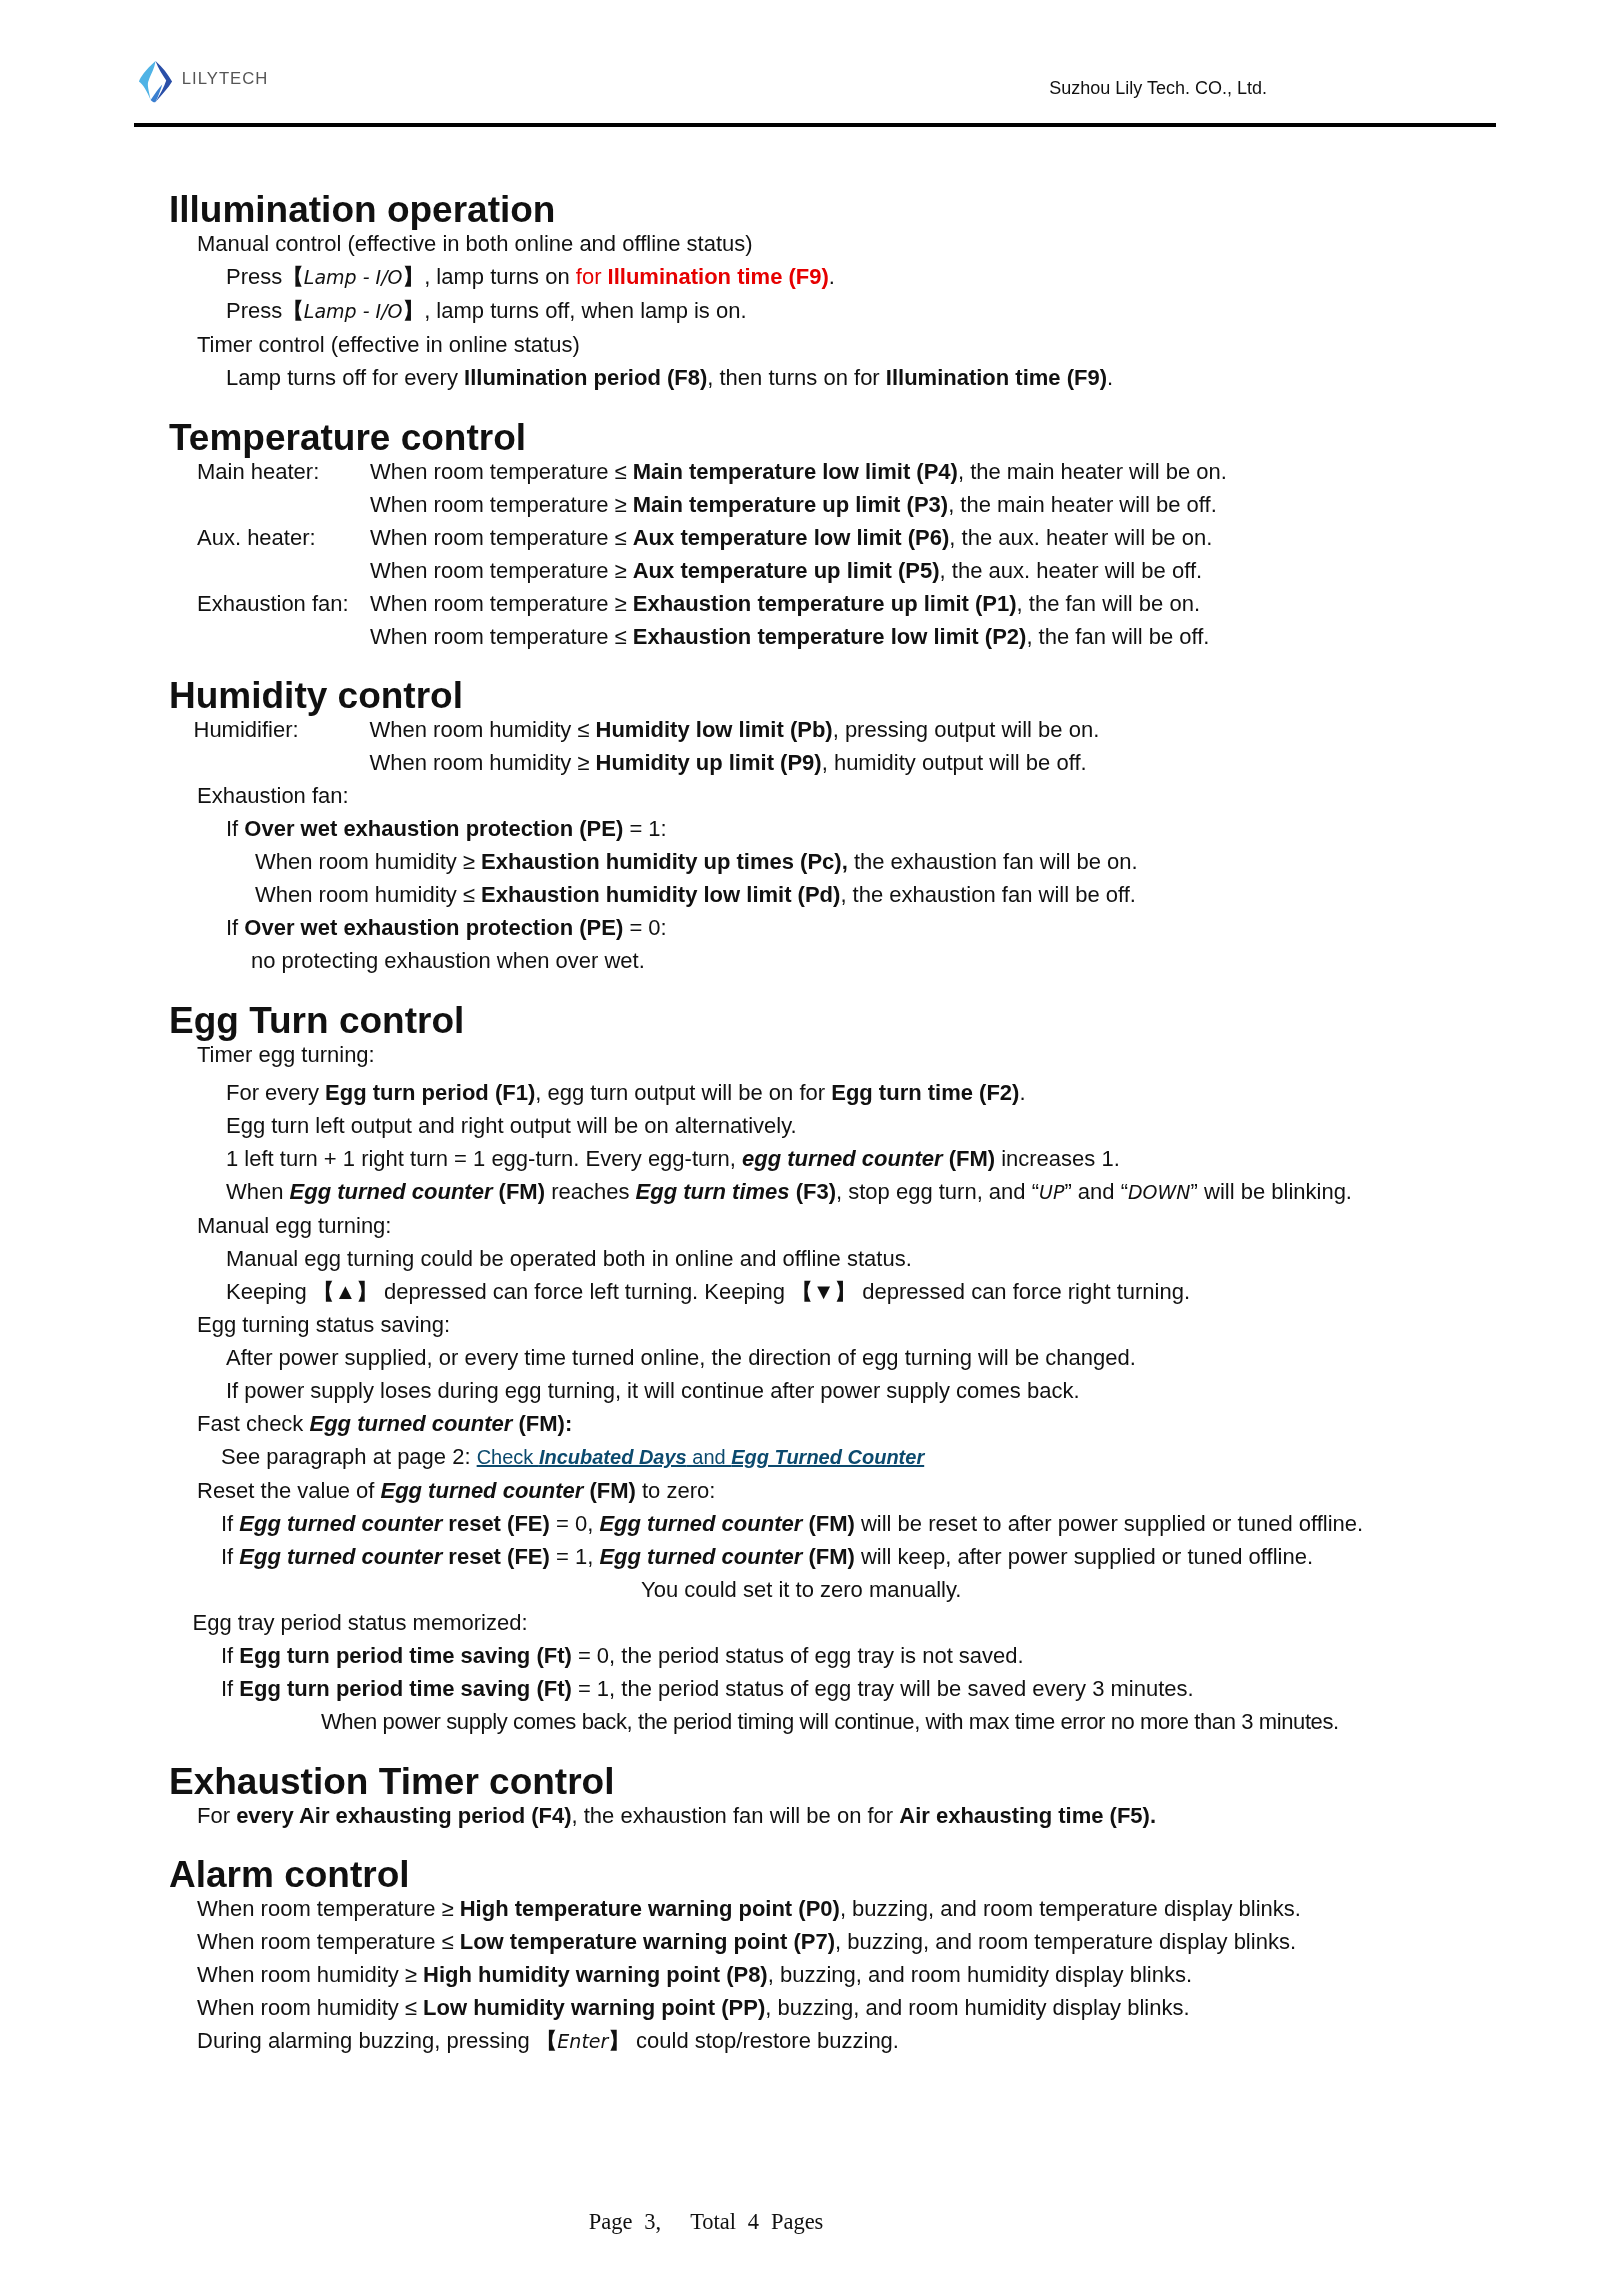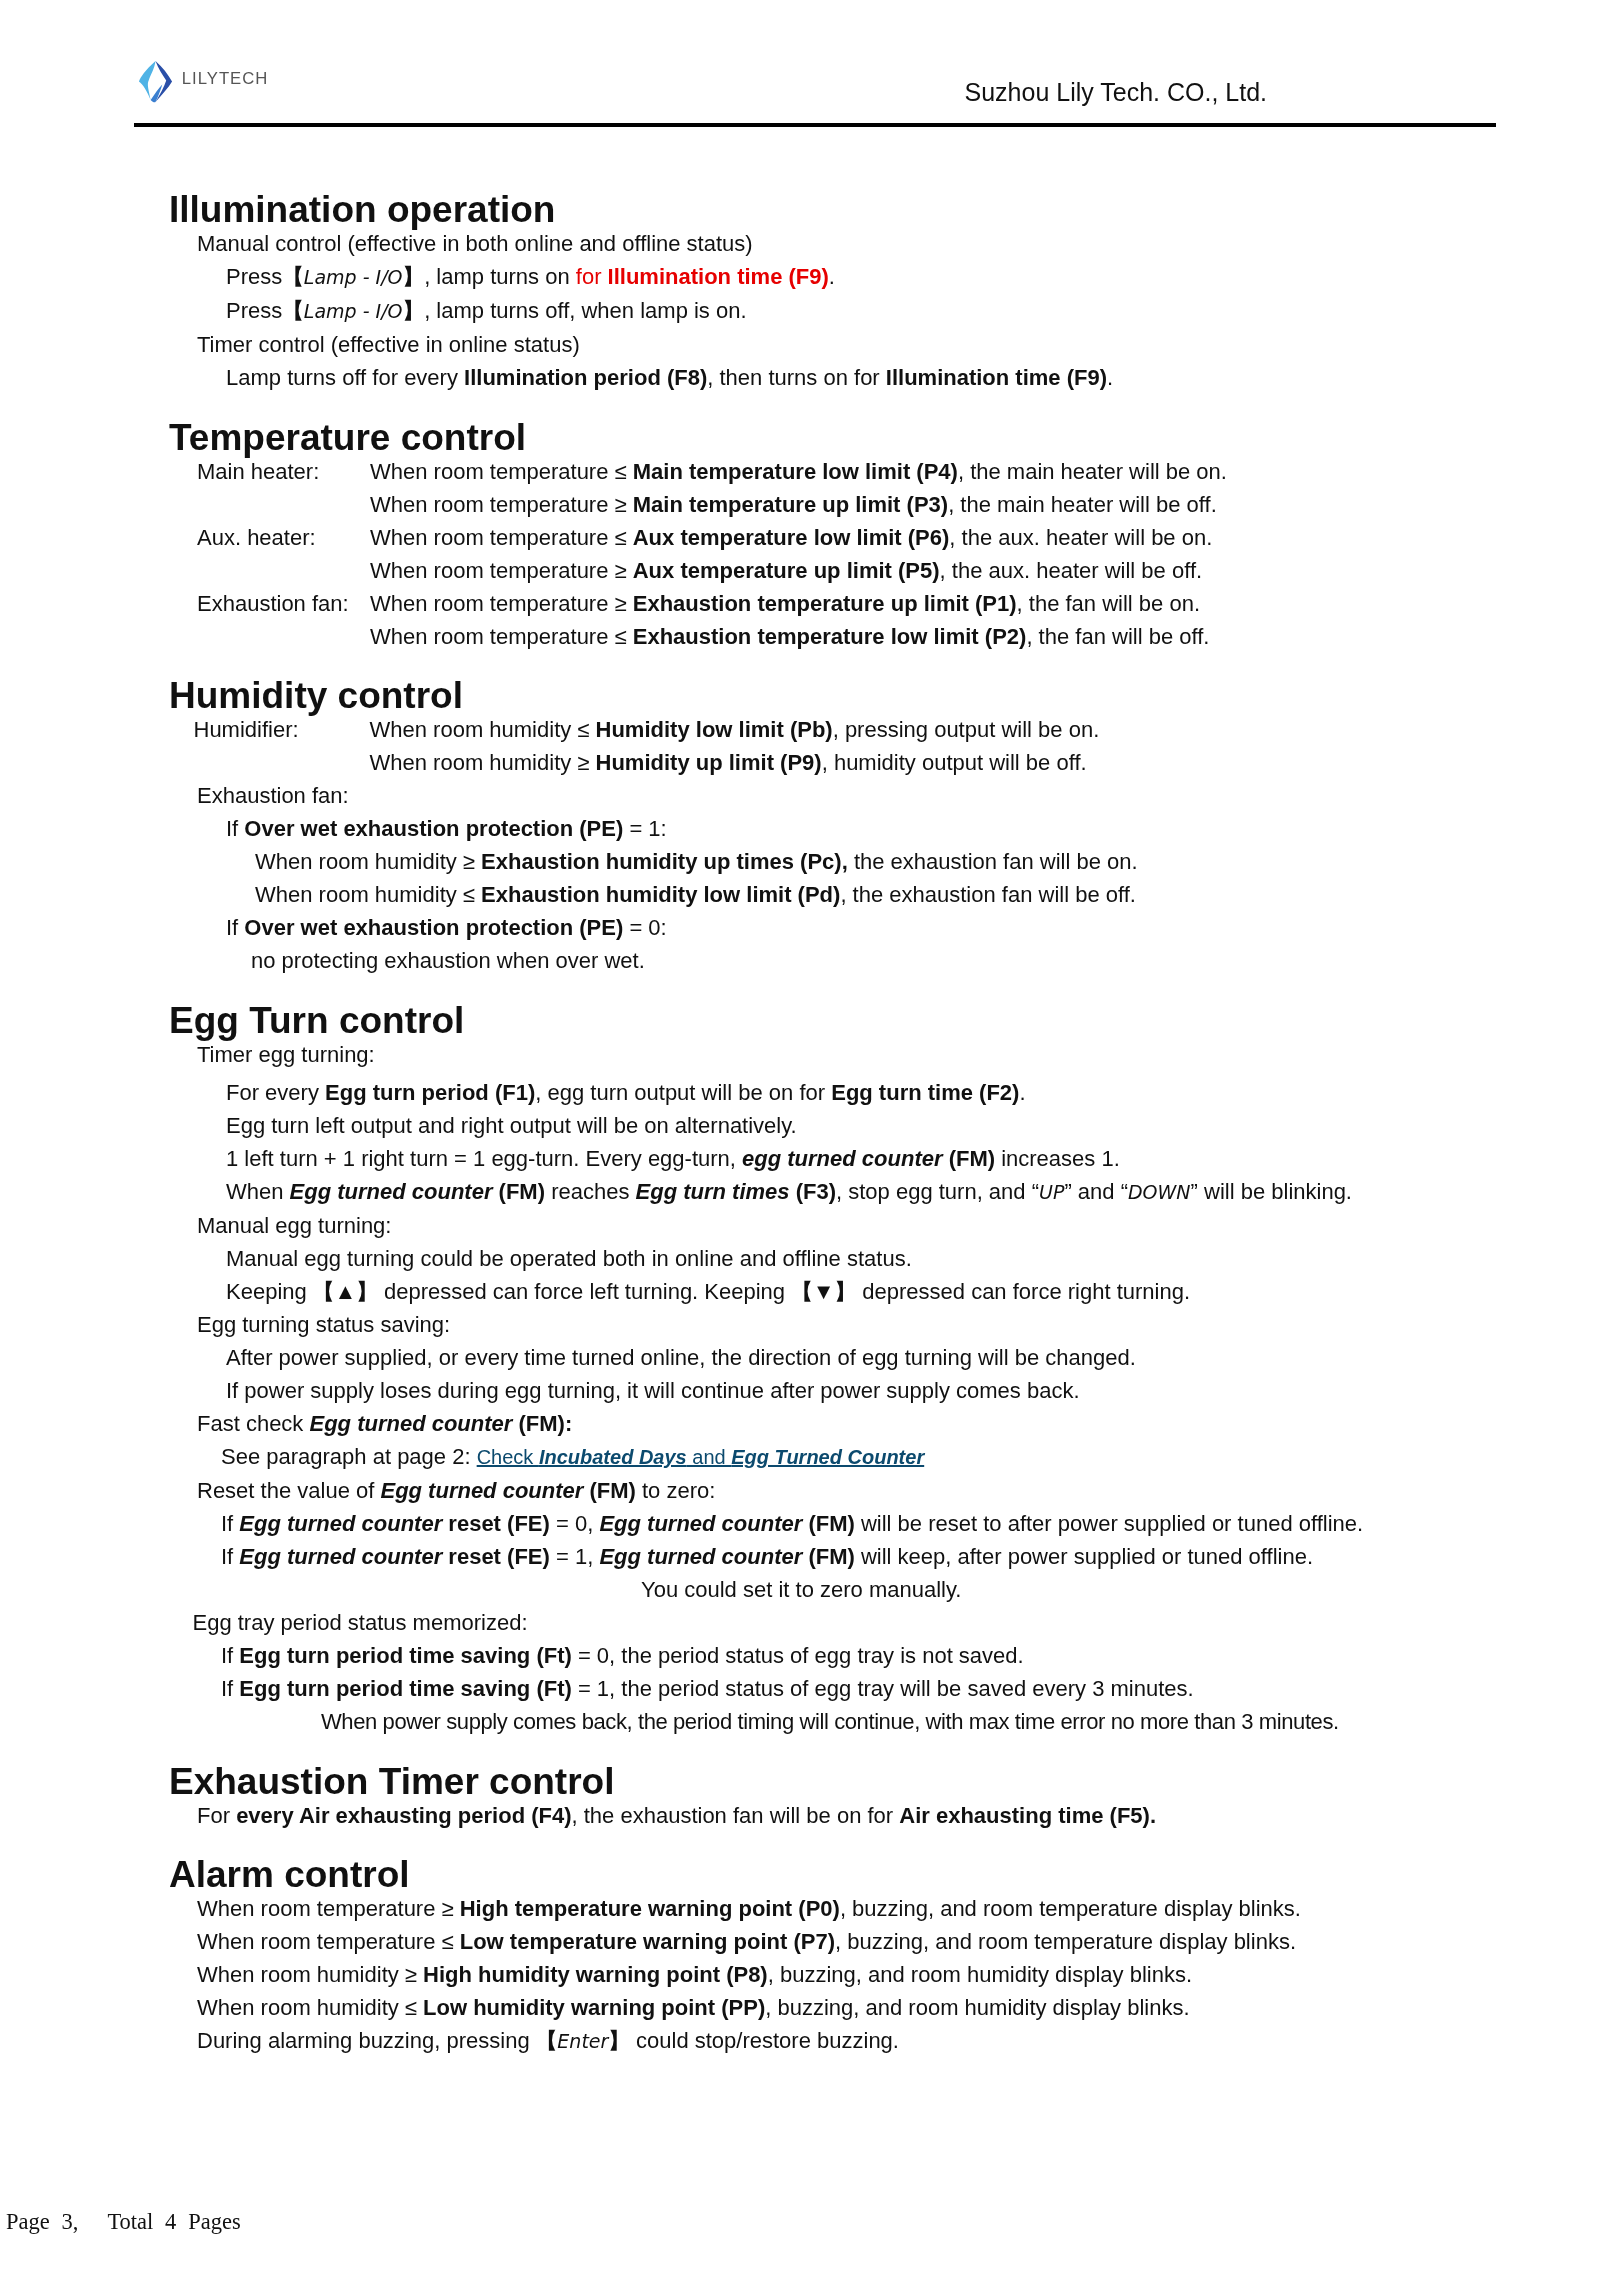--- a/index.html
+++ b/index.html
@@ -2,41 +2,41 @@
 <html><head>
   <meta charset="utf-8">
   <style>
     html, body { margin: 0; padding: 0; background: #ffffff; }
     body { width: 1622px; height: 2294px; position: relative; overflow: hidden;
            font-family: "Liberation Sans", sans-serif; color: #111; }
     .header { position: absolute; left: 0; top: 0; width: 1392px; height: 137px; }
     .logo { position: absolute; left: 137px; top: 59px; display: flex; align-items: center; }
     .logo svg { width: 37px; height: 45px; }
     .logo-text { font-size: 16.7px; color: #555; letter-spacing: 1px; margin-left: 7.8px; margin-top: -5.9px; }
-    .company { position: absolute; right: 125px; top: 78px; font-size: 25px; color: #111; }
+    .company { position: absolute; right: 125px; top: 78px; font-size: 18px; color: #111; }
     .rule { position: absolute; left: 134px; top: 123px; width: 1362px; height: 3.9px; background: #000; }
 
     .content { position: absolute; left: 169px; top: 192px; width: 1353px; }
     .section { margin-bottom: 25.5px; }
     .h { font-size: 37px; font-weight: bold; line-height: 35px; margin-bottom: 0px; }
     .line { font-size: 22px; line-height: 33px; white-space: nowrap; }
     .i1 { padding-left: 28px; }
     .i2 { padding-left: 57px; }
     .i3 { padding-left: 86px; }
     .i-you { padding-left: 472px; }
     .lbl { display: inline-block; width: 173px; }
     .lbl-h { display: inline-block; width: 176px; }
     b { font-weight: bold; }
     .red { color: #e60000; font-weight: bold; }
     .red-n { color: #e60000; }
     .key { font-family: "DejaVu Sans", sans-serif; font-style: italic; font-size: 19px; }
     .bracket { font-family: "DejaVu Sans", sans-serif; font-weight: bold; font-size: 21.6px; }
     .link { color: #0c4a6e; text-decoration: underline; font-size: 20px; }
     .link i { font-weight: bold; }
-    .footer { position: absolute; left: 0; width: 1412px; top: 2209px; 
+    .footer { position: absolute; left: 0; width: 1412px; top: 2209px; text-align: center;
               font-family: "Liberation Serif", serif; font-size: 22.5px; color: #111; }
     .footer span { margin: 0 5.9px; }
   </style>
 </head>
 <body>
 
 <div class="header">
   <div class="logo">
     <svg viewBox="0 0 38 46">
       <path d="M19 2 C 8 12, 4 18, 2 23 C 6 26, 10 32, 14 42 C 12 32, 10 26, 12 22 C 14 16, 18 10, 19 2 Z" fill="#4fb3e6"></path>

